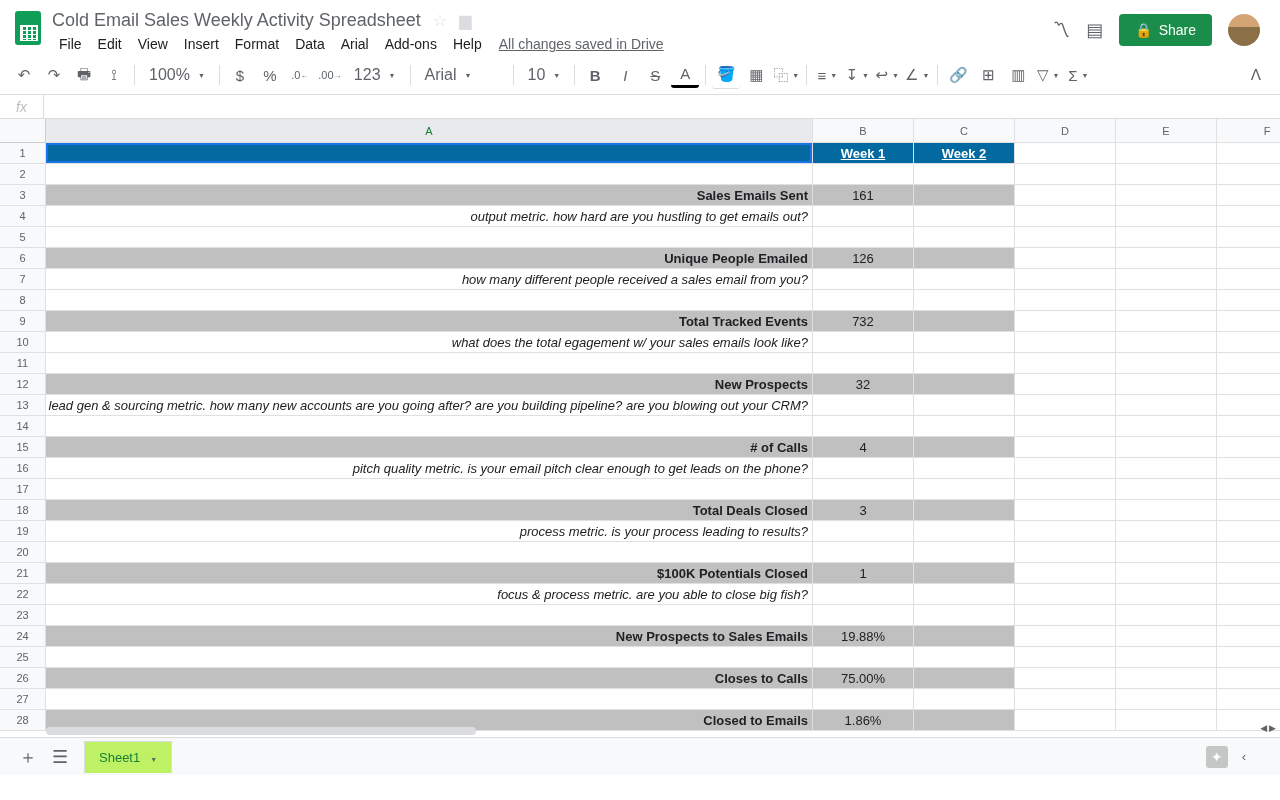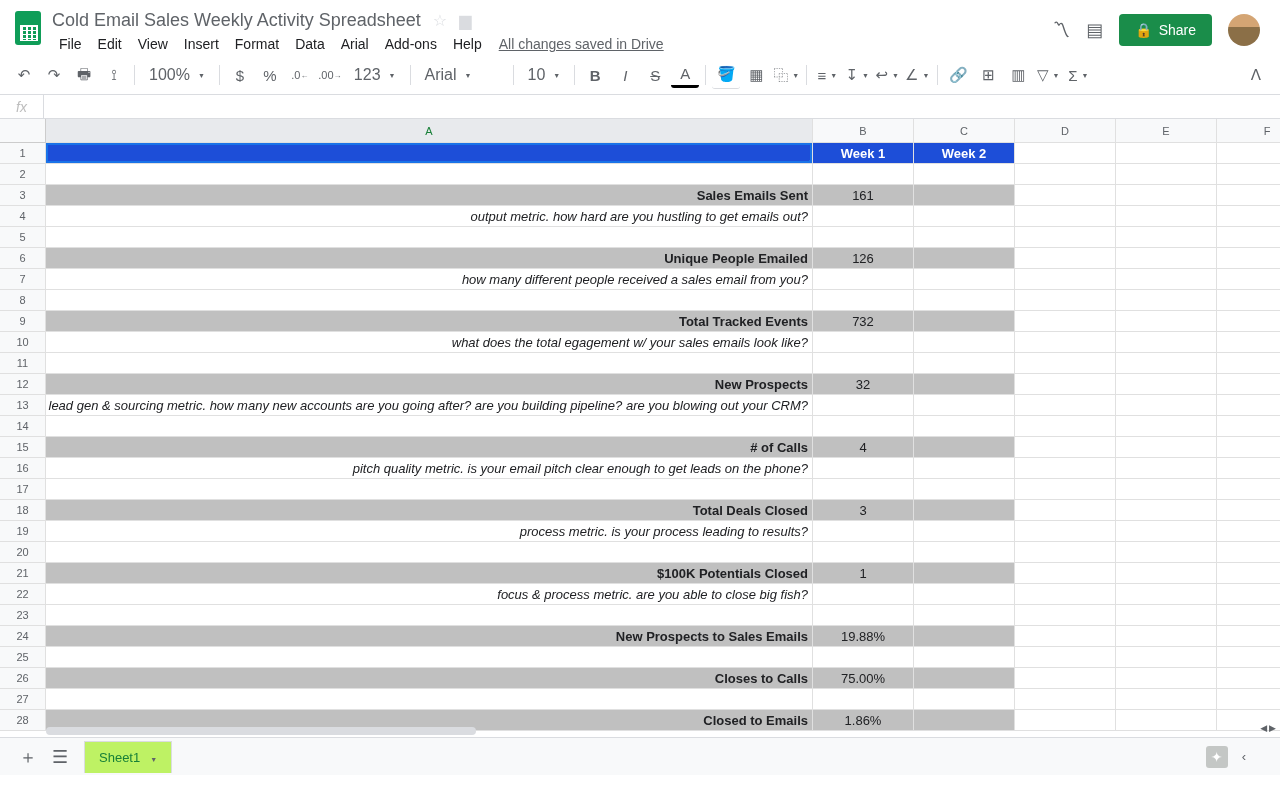--- a/index.html
+++ b/index.html
@@ -43,21 +43,21 @@
 .grid { display: grid; grid-template-columns: 46px 767px repeat(5, 101px); }
 .col-header, .row-header { background: #f8f9fa; border-right: 1px solid #e0e0e0; border-bottom: 1px solid #e0e0e0; display: flex; align-items: center; justify-content: center; font-size: 11px; color: #5f6368; }
 .col-header { height: 24px; }
 .row-header { height: 21px; justify-content: center; }
 .corner { background: #f8f9fa; border-right: 1px solid #ccc; border-bottom: 1px solid #ccc; }
 .cell { border-right: 1px solid #e0e0e0; border-bottom: 1px solid #e0e0e0; height: 21px; display: flex; align-items: center; padding: 0 4px; font-size: 13px; overflow: hidden; white-space: nowrap; }
 .cell.right { justify-content: flex-end; }
 .cell.center { justify-content: center; }
 .cell.bold { font-weight: bold; }
 .cell.italic { font-style: italic; }
-.black-header { background: #1d4ed8; color: #fff; font-weight: bold; }
+.black-header { background: #0369a1; color: #fff; font-weight: bold; text-decoration: underline; }
 .shade { background: #c0c0c0; }
 .selected-cell { box-shadow: inset 0 0 0 2px #1a73e8; position: relative; }
 .selected-cell::after { content: ""; position: absolute; right: -3px; bottom: -3px; width: 6px; height: 6px; background: #1a73e8; }
 .col-selected { background: #e8eaed; color: #188038; }
 
 
 .hscroll { position: absolute; bottom: 2px; left: 46px; width: 430px; height: 8px; background: #dadce0; border-radius: 4px; }
 .vscroll-arrows { position: absolute; right: 4px; bottom: 4px; display: flex; gap: 2px; font-size: 9px; color: #5f6368; }
 
 

